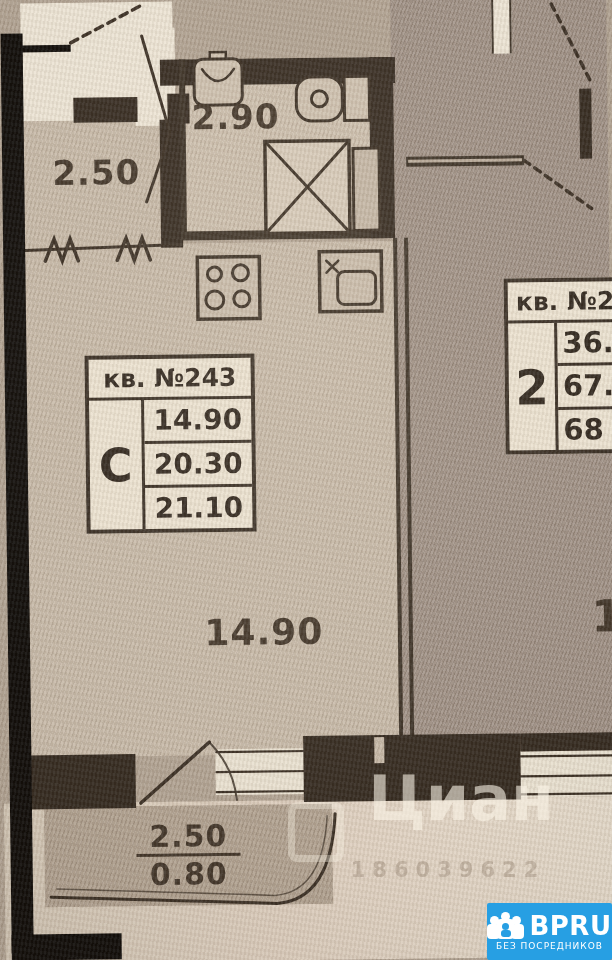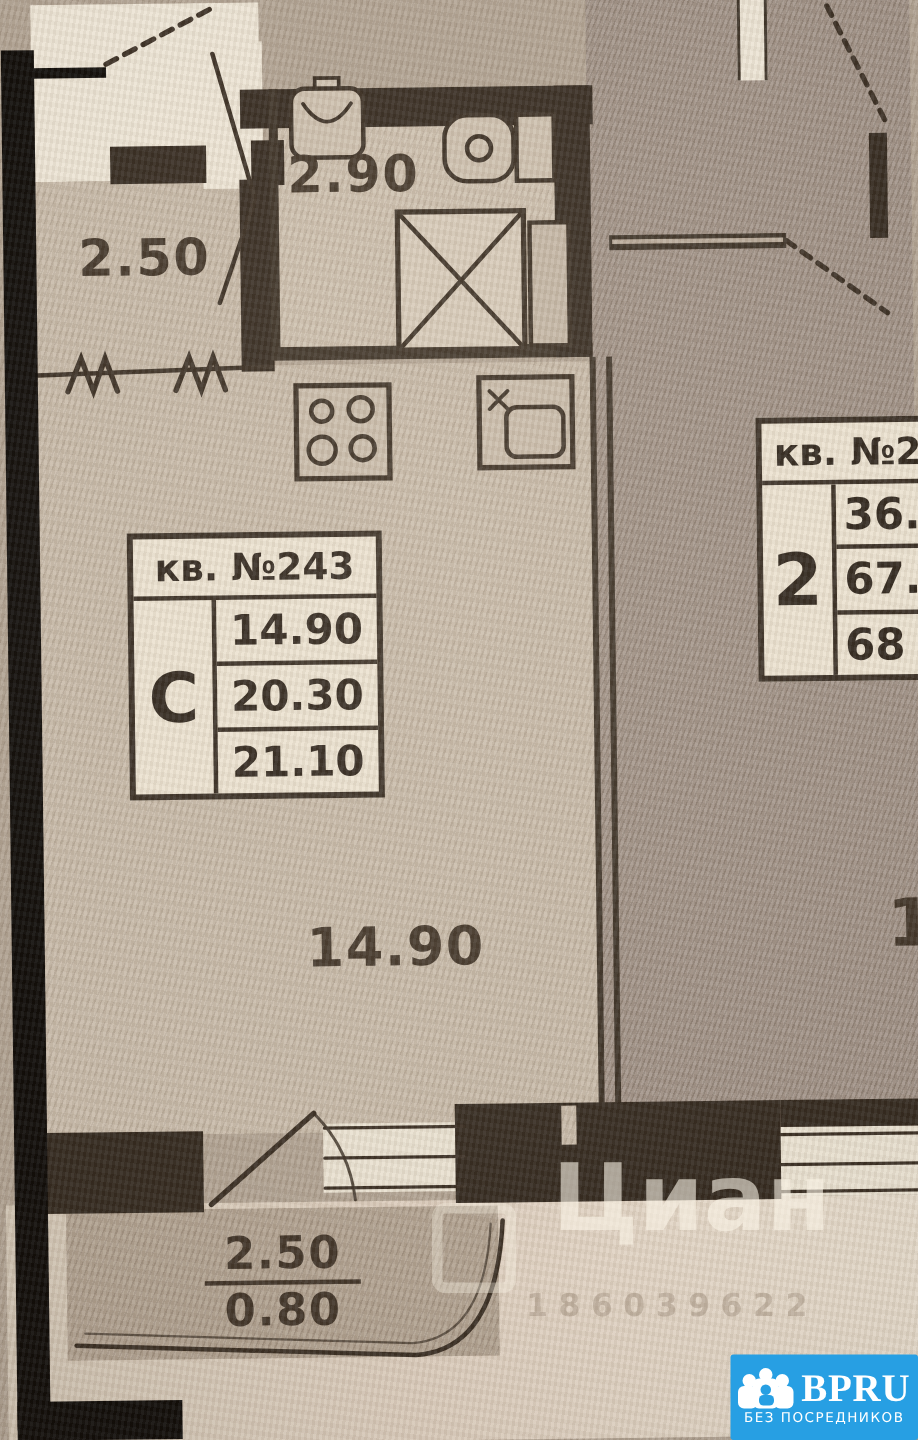--- a/index.html
+++ b/index.html
@@ -29,21 +29,21 @@
   .card-row{flex:1;display:flex;align-items:center;justify-content:center;font-weight:bold;border-bottom:3px solid #372d23;}
   .card-row:last-child{border-bottom:none;}
   .grain{position:absolute;inset:0;z-index:6;pointer-events:none;background:
     repeating-linear-gradient(98deg, rgba(255,255,255,0.05) 0 2px, rgba(70,50,30,0.05) 2px 4px),
     repeating-linear-gradient(8deg, rgba(255,255,255,0.03) 0 3px, rgba(60,40,20,0.03) 3px 6px),
     radial-gradient(140% 120% at 50% 35%, rgba(255,240,220,0.10) 0%, rgba(255,240,220,0) 45%, rgba(30,18,8,0.17) 100%);}
   .watermark{z-index:7;color:rgba(250,243,230,0.60);font-weight:bold;pointer-events:none;}
   .wm-digits{z-index:7;color:rgba(110,90,70,0.26);font-weight:bold;letter-spacing:7px;pointer-events:none;}
   .wm-box{z-index:7;border:7px solid rgba(250,243,230,0.35);border-radius:9px;pointer-events:none;}
   .badge{z-index:8;background:#279fe3;border-radius:2px;display:flex;flex-direction:column;align-items:center;justify-content:center;}
-  .badge-row{display:flex;align-items:center;gap:5px;font-family:Liberation Serif, serif;}
+  .badge-row{display:flex;align-items:center;gap:5px;}
   .badge-brand{color:#fff;font-weight:bold;font-size:26px;letter-spacing:0.5px;line-height:1;}
   .badge-tagline{color:#fff;font-size:9px;letter-spacing:1px;margin-top:3px;line-height:1;}
   .ppl{position:relative;width:37px;height:27px;}
   .ppl div{position:absolute;}
   .p-white{background:#fff;}
   .p-blue{background:#279fe3;}
   .z1{z-index:1}.z2{z-index:2}.z3{z-index:3}.z4{z-index:4}.z5{z-index:5}
 </style>
 </head>
 <body>

